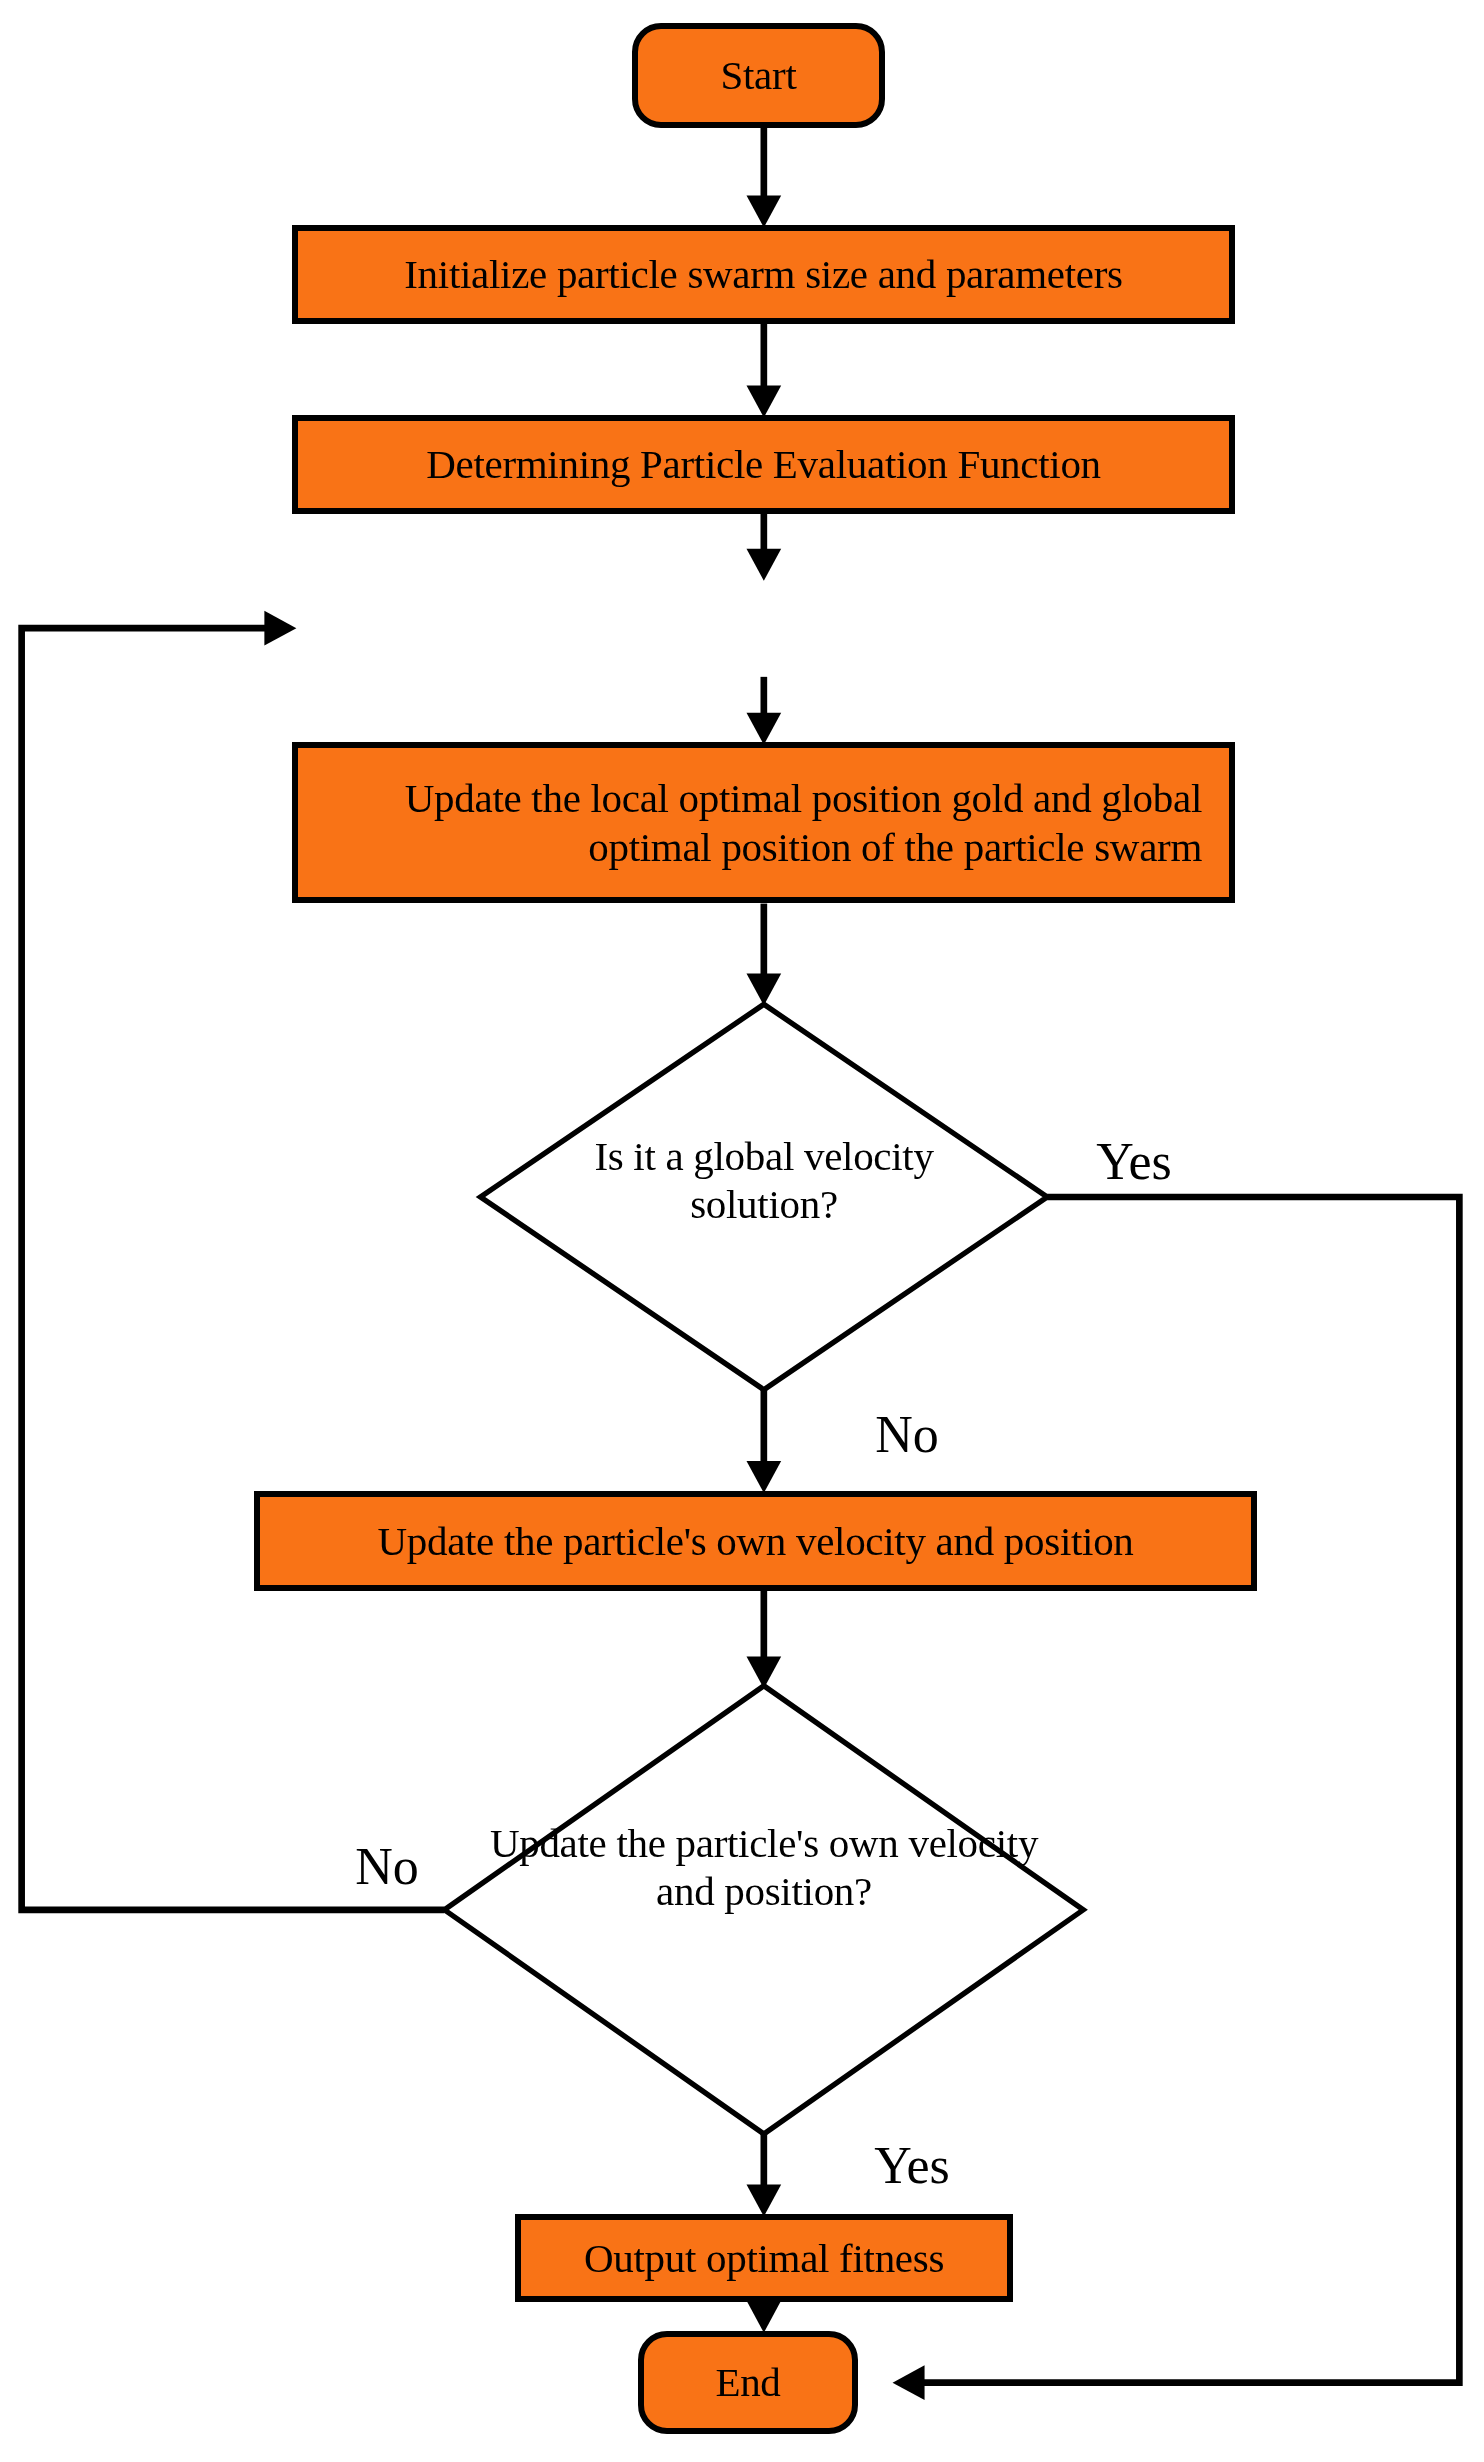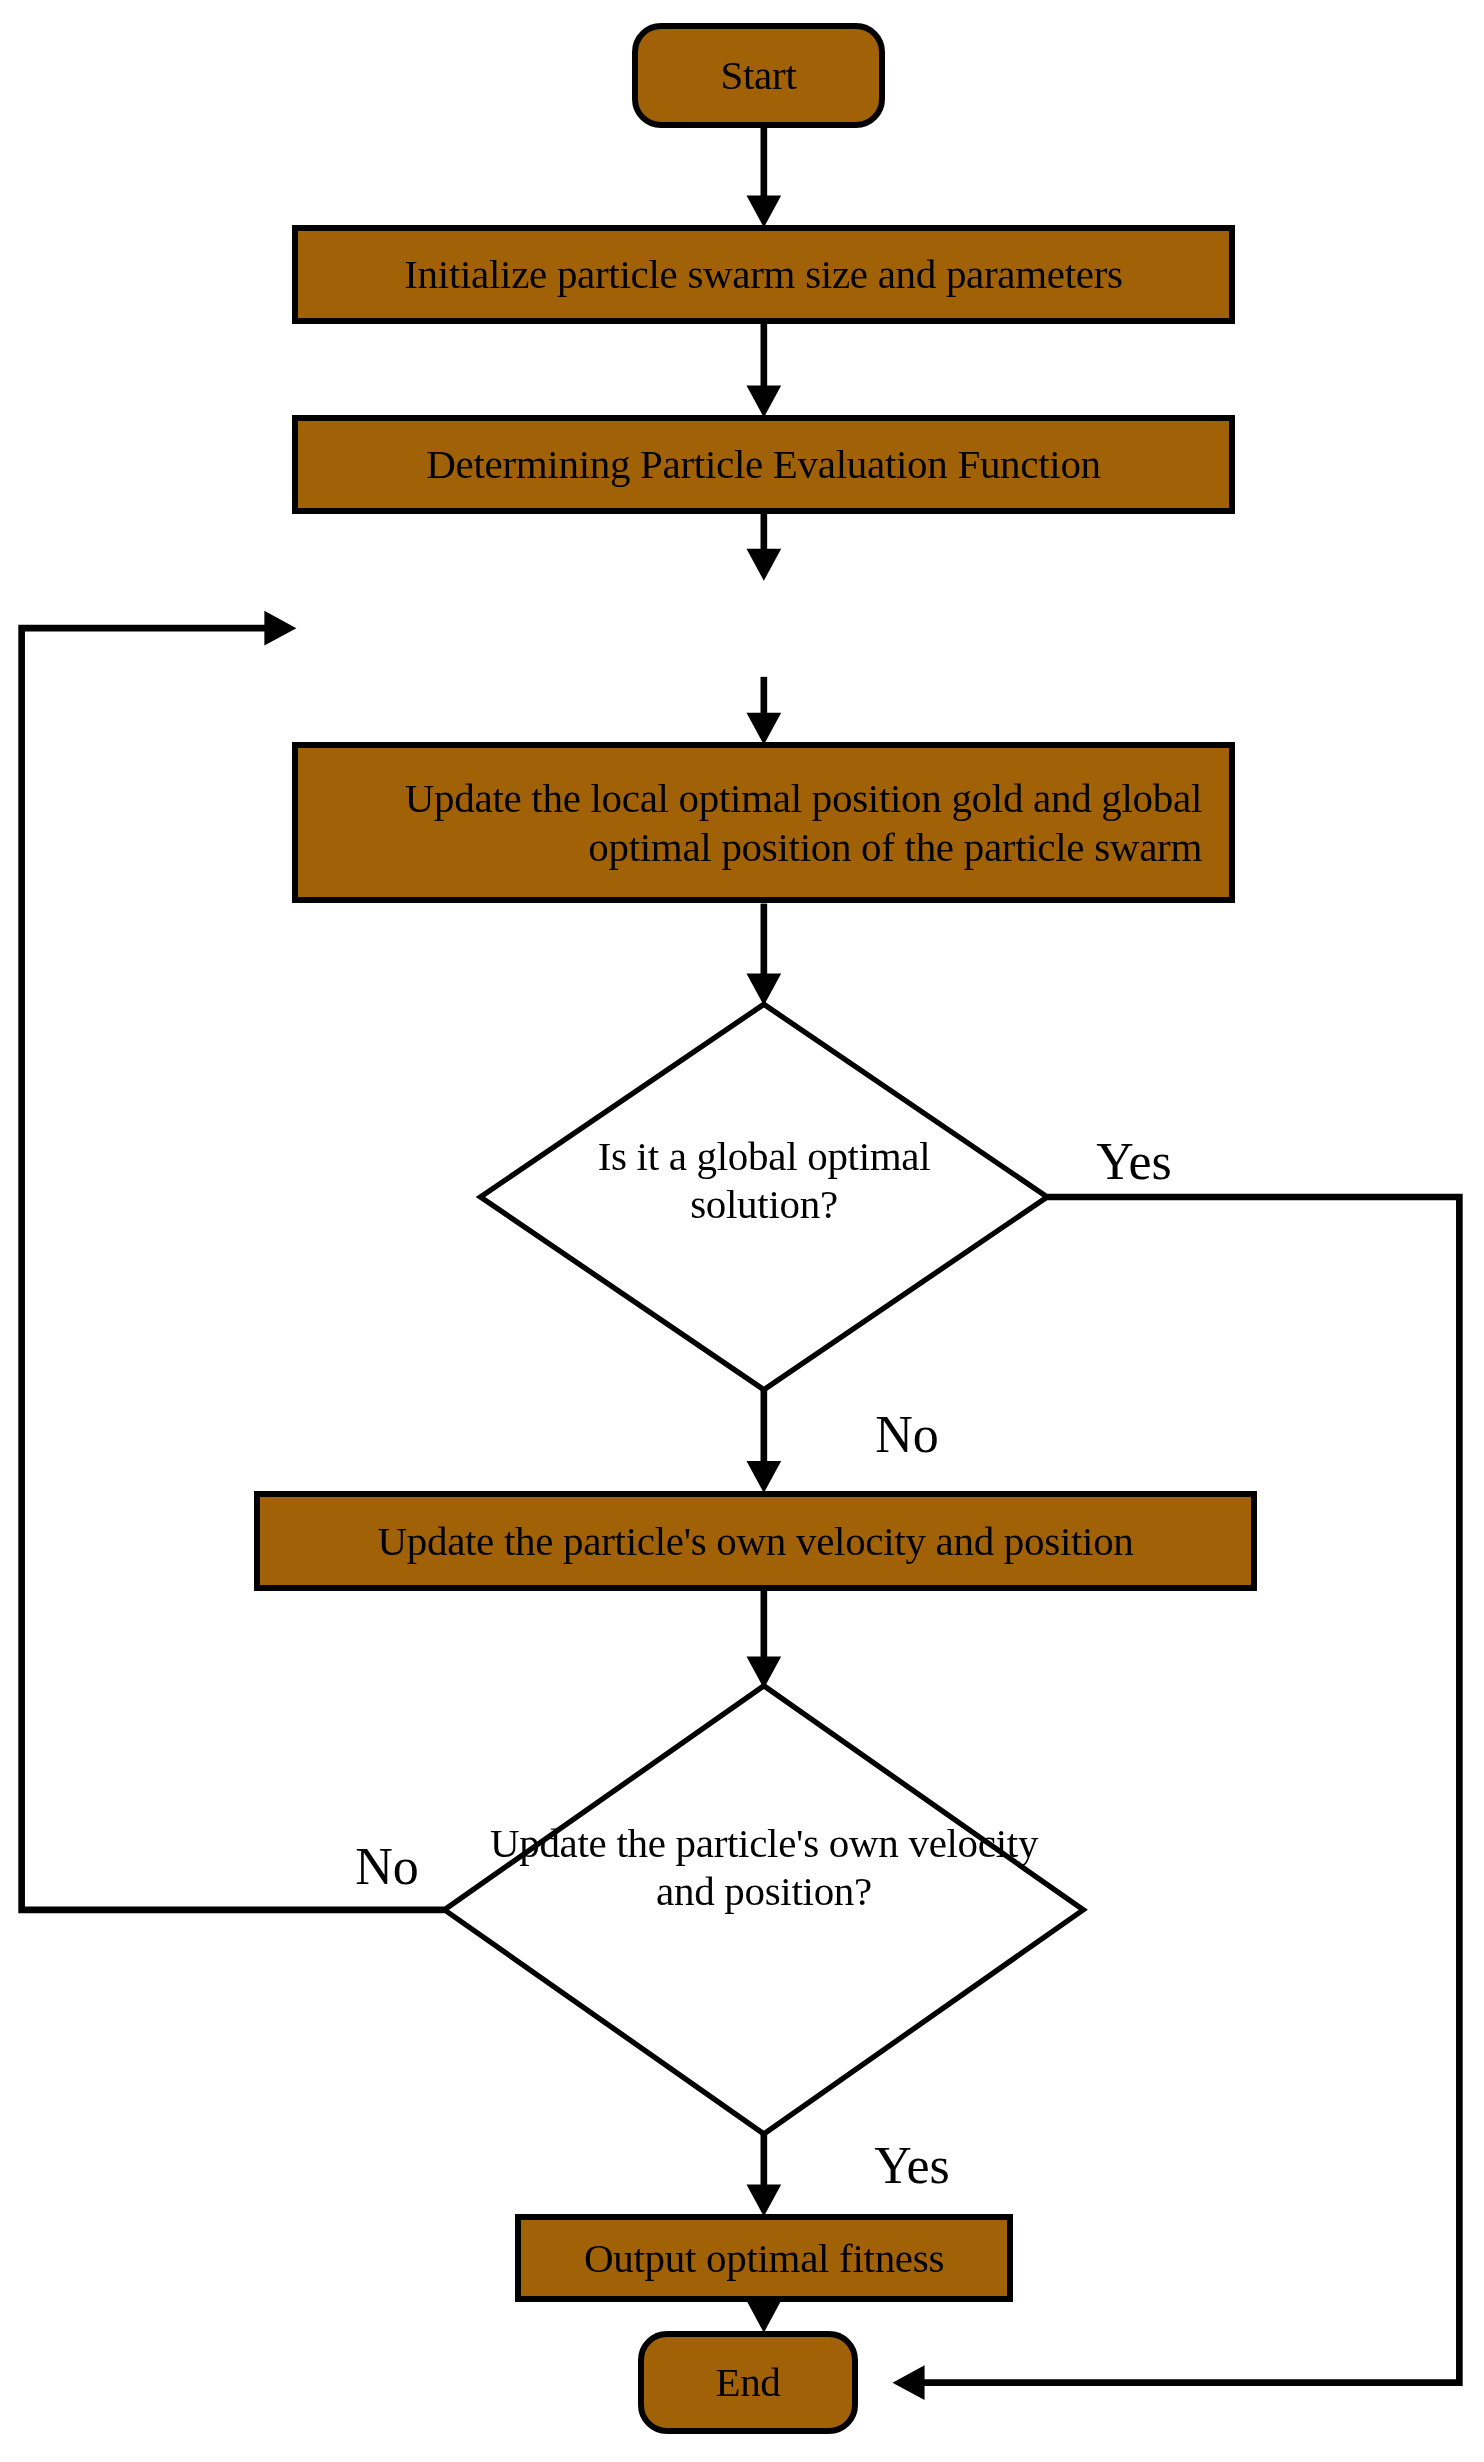--- a/index.html
+++ b/index.html
@@ -3,21 +3,21 @@
 <meta charset="utf-8">
 <style>
   html,body{margin:0;padding:0;background:#ffffff;}
   #canvas{
     position:relative;width:1485px;height:2462px;background:#ffffff;
     font-family:"Liberation Serif", serif;color:#000;overflow:hidden;
   }
   #edges{position:absolute;left:0;top:0;width:1485px;height:2462px;}
   .node{
     position:absolute;display:flex;align-items:center;justify-content:center;
-    text-align:center;background:#a16207;border:6.7px solid #000;
+    text-align:center;background:#f97316;border:6.7px solid #000;
     box-sizing:border-box;font-size:41px;line-height:1.18;letter-spacing:-0.3px;
     padding:0 27px;
   }
   .terminator{border-radius:29px;}
   .dtext{
     position:absolute;transform:translate(-50%,-50%);text-align:center;
     font-size:41px;line-height:1.18;letter-spacing:-0.3px;
   }
   .elabel{
     position:absolute;transform:translate(-50%,-50%);
@@ -78,21 +78,21 @@
 
   <div class="node" style="left:292px;top:415px;width:943px;height:99px;">
     <span>Determining Particle Evaluation Function</span>
   </div>
 
 
   <div class="node" style="left:292px;top:742px;width:943px;height:161px;text-align:right;">
     <span>Update the local optimal position gold and global optimal position of the particle swarm</span>
   </div>
 
-  <div class="dtext" style="left:764px;top:1180px;width:467px;">Is it a global optimal solution?</div>
+  <div class="dtext" style="left:764px;top:1180px;width:467px;">Is it a global velocity solution?</div>
 
   <div class="node" style="left:254px;top:1491px;width:1003px;height:100px;">
     <span>Update the particle's own velocity and position</span>
   </div>
 
   <div class="dtext" style="left:764px;top:1867px;width:574px;">Update the particle's own velocity and position?</div>
 
   <div class="node" style="left:515px;top:2214px;width:498px;height:88px;">
     <span>Output optimal fitness</span>
   </div>

